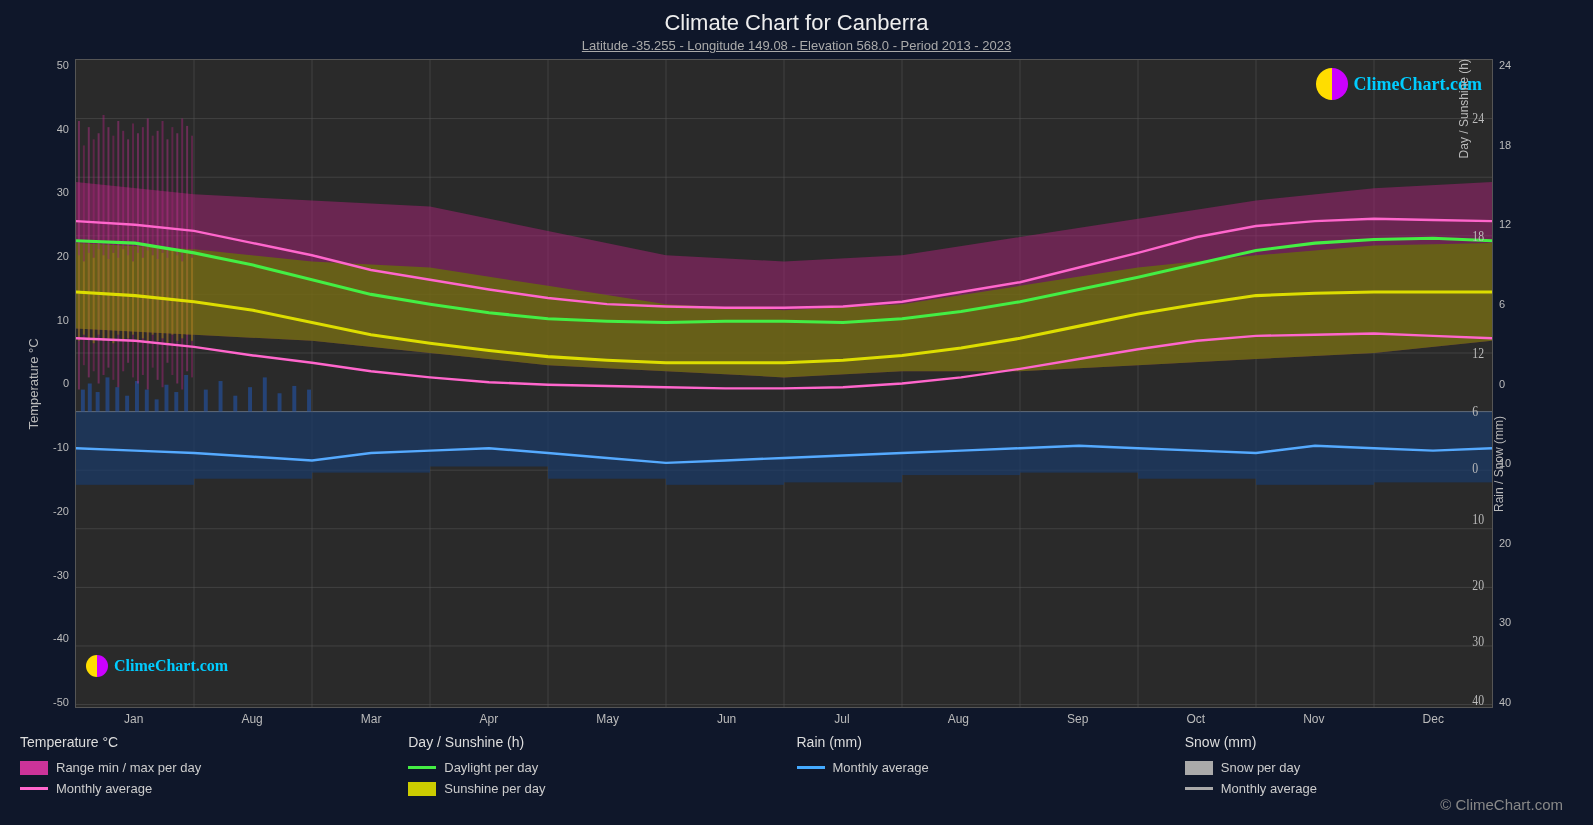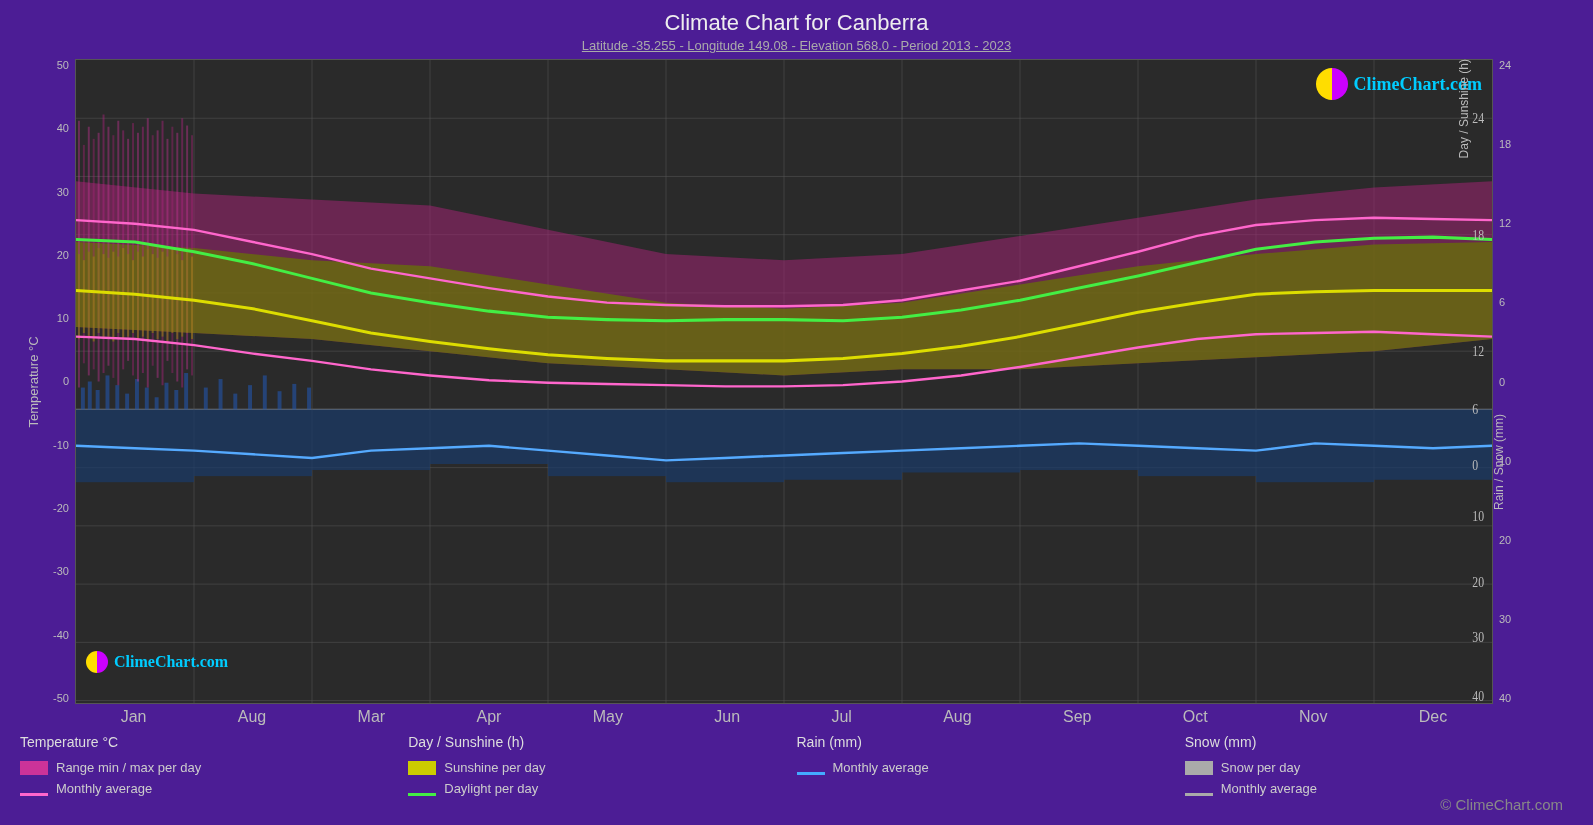--- a/index.html
+++ b/index.html
@@ -7,21 +7,21 @@
       background: #3a3a3a;
       width: 1593px;
       height: 825px;
       font-family: Arial, sans-serif;
       color: #ddd;
       overflow: hidden;
     }
     .page-wrapper {
       width: 1593px;
       height: 825px;
-      background: #4c1d95;
+      background: #0f172a;
       display: flex;
       flex-direction: column;
       padding: 10px 20px 10px 20px;
     }
     .chart-title {
       text-align: center;
       font-size: 22px;
       color: #eee;
       margin-bottom: 2px;
       font-weight: normal;
@@ -74,21 +74,21 @@
       height: 100%;
       display: flex;
       flex-direction: column;
       justify-content: space-between;
       font-size: 11px;
       color: #bbb;
     }
     .x-axis {
       display: flex;
       justify-content: space-around;
-      font-size: 16px;
+      font-size: 12px;
       color: #bbb;
       padding: 4px 0 0 55px;
       margin-right: 80px;
     }
     .legend-area {
       display: flex;
       flex-direction: row;
       padding: 8px 0 0 0;
       gap: 0;
     }
@@ -98,21 +98,21 @@
       flex-direction: column;
       gap: 6px;
     }
     .legend-title {
       font-size: 14px;
       color: #ddd;
       margin-bottom: 4px;
     }
     .legend-item {
       display: flex;
-      align-items: flex-end;
+      align-items: center;
       gap: 8px;
       font-size: 13px;
       color: #ccc;
     }
     .legend-swatch {
       width: 28px;
       height: 14px;
       flex-shrink: 0;
     }
     .legend-line {
@@ -409,27 +409,27 @@
       </div>
       <div class="legend-item">
         <div class="legend-line" style="background:#ff66cc;"></div>
         <span>Monthly average</span>
       </div>
     </div>
 
     <div class="legend-col">
       <div class="legend-title">Day / Sunshine (h)</div>
       <div class="legend-item">
+        <div class="legend-line" style="background:#44ee44;"></div>
+        <span>Daylight per day</span>
+      </div>
+      <div class="legend-item">
         <div class="legend-swatch" style="background:#cccc00;"></div>
         <span>Sunshine per day</span>
       </div>
-      <div class="legend-item">
-        <div class="legend-line" style="background:#44ee44;"></div>
-        <span>Daylight per day</span>
-      </div>
     </div>
 
     <div class="legend-col">
       <div class="legend-title">Rain (mm)</div>
       <div class="legend-item">
         <div class="legend-line" style="background:#44aaff;"></div>
         <span>Monthly average</span>
       </div>
     </div>
 

